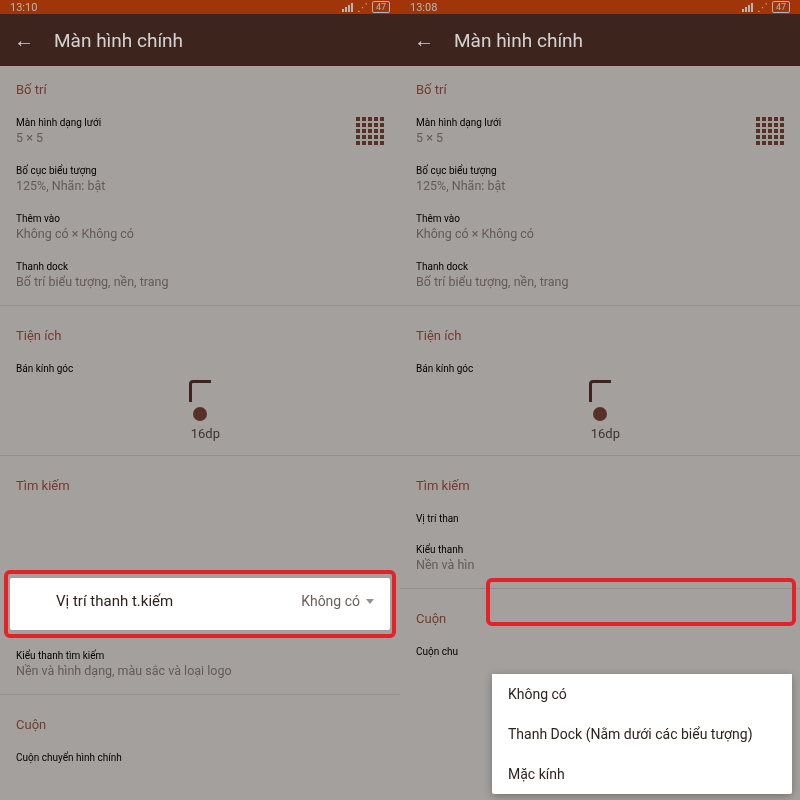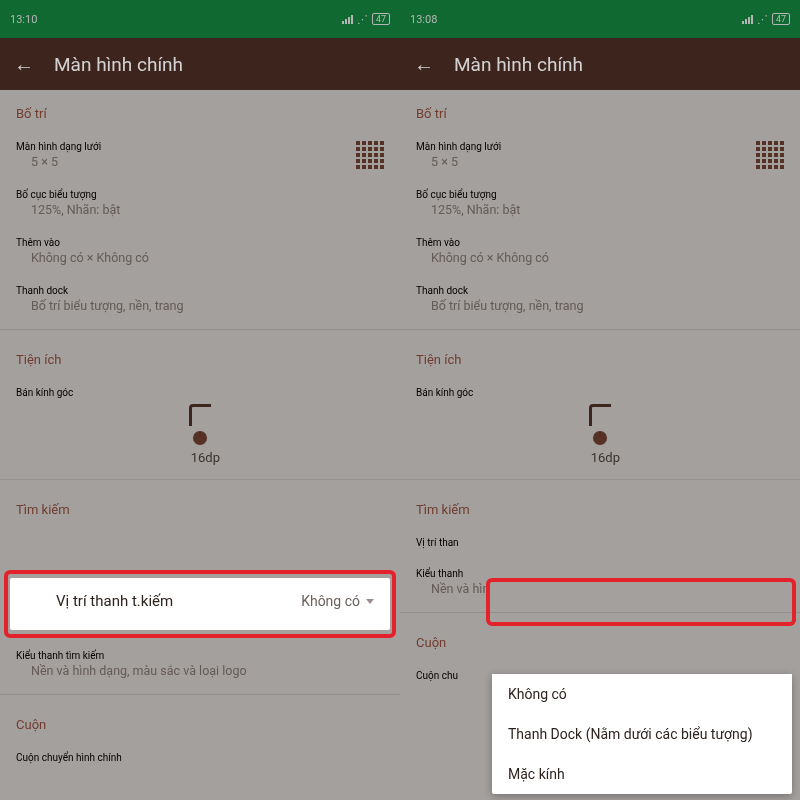--- a/index.html
+++ b/index.html
@@ -1,29 +1,29 @@
 <!DOCTYPE html>
 <html><head>
 <meta charset="utf-8">
 <style>
   * { margin: 0; padding: 0; box-sizing: border-box; font-family: -apple-system, Roboto, Arial, sans-serif; }
   body { background: #888; display: flex; width: 800px; height: 800px; overflow: hidden; }
   .phone { width: 400px; height: 800px; background: #c9c4c1; position: relative; overflow: hidden; }
   .dim-overlay { position: absolute; inset: 0; background: rgba(0,0,0,0.18); pointer-events: none; z-index: 2; }
-  .statusbar { height: 38px; background: #15803d; color: #ddd; display: flex; align-items: center; padding: 0 10px; font-size: 11px; justify-content: space-between; }
+  .statusbar { height: 14px; background: #c2410c; color: #ddd; display: flex; align-items: center; padding: 0 10px; font-size: 11px; justify-content: space-between; }
   .statusbar .right { display: flex; align-items: center; gap: 4px; }
   .battery-box { border: 1px solid #ddd; border-radius: 2px; padding: 0 3px; font-size: 9px; }
   .appbar { height: 52px; background: #4b2d24; color: #fff; display: flex; align-items: center; padding: 0 14px; gap: 20px; }
   .appbar .title { font-size: 19px; font-weight: 400; }
   .back-arrow { font-size: 20px; }
   .content { padding: 0 16px; color: #3a2e29; }
   .section-label { color: #8a4a3a; font-size: 13px; font-weight: 400; padding: 16px 0 10px 0; }
   .item { padding: 10px 0; }
   .item-title { font-size: 10px; color: #000000; }
-  .item-sub { font-size: 12.5px; color: #7a6f6a; margin-top: 2px; margin-left: 15px; }
+  .item-sub { font-size: 12.5px; color: #7a6f6a; margin-top: 2px; }
   .divider { height: 1px; background: #b8b0ac; margin: 6px -16px; }
   .grid-row { display: flex; justify-content: space-between; align-items: center; }
   .grid-icon { display: grid; grid-template-columns: repeat(5, 4px); grid-template-rows: repeat(5, 4px); gap: 2px; }
   .grid-icon span { width: 4px; height: 4px; background: #6a3c2e; }
   .slider-row { display: flex; align-items: center; gap: 12px; padding-bottom: 8px; padding-top:4px;flex-direction:column;}
   .corner-icon { width: 22px; height: 22px; border-left: 3px solid #4b2d24; border-top: 3px solid #4b2d24; border-top-left-radius: 4px; }
   .slider { flex: 1; height: 2px; background: #b09a92; position: relative; }
   .slider-fill { position: absolute; left: 0; top: 0; bottom: 0; width: 68%; background: #6a3c2e; }
   .slider-thumb { position: absolute; left: 68%; top: 50%; transform: translate(-50%,-50%); width: 14px; height: 14px; border-radius: 50%; background: #6a3c2e; }
   .slider-val { font-size: 13px; color: #4a3e38; width: 40px; text-align: right; }

